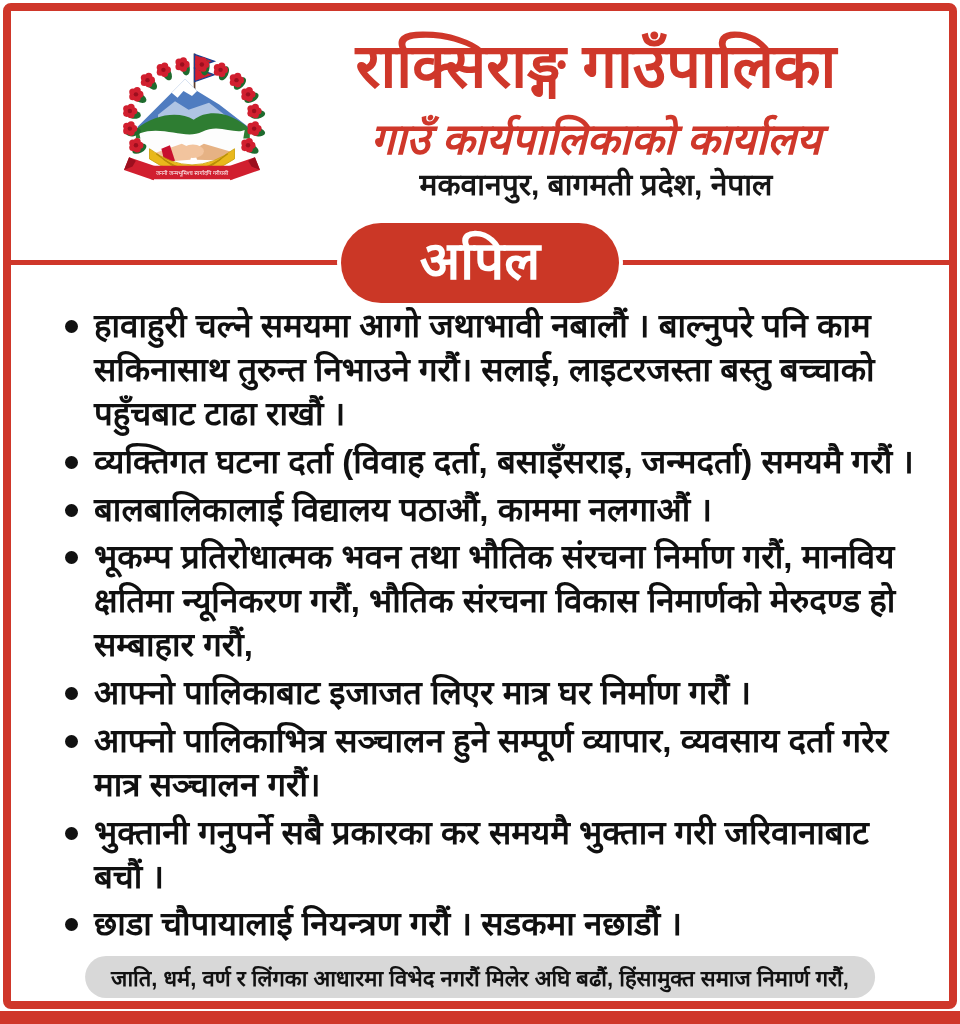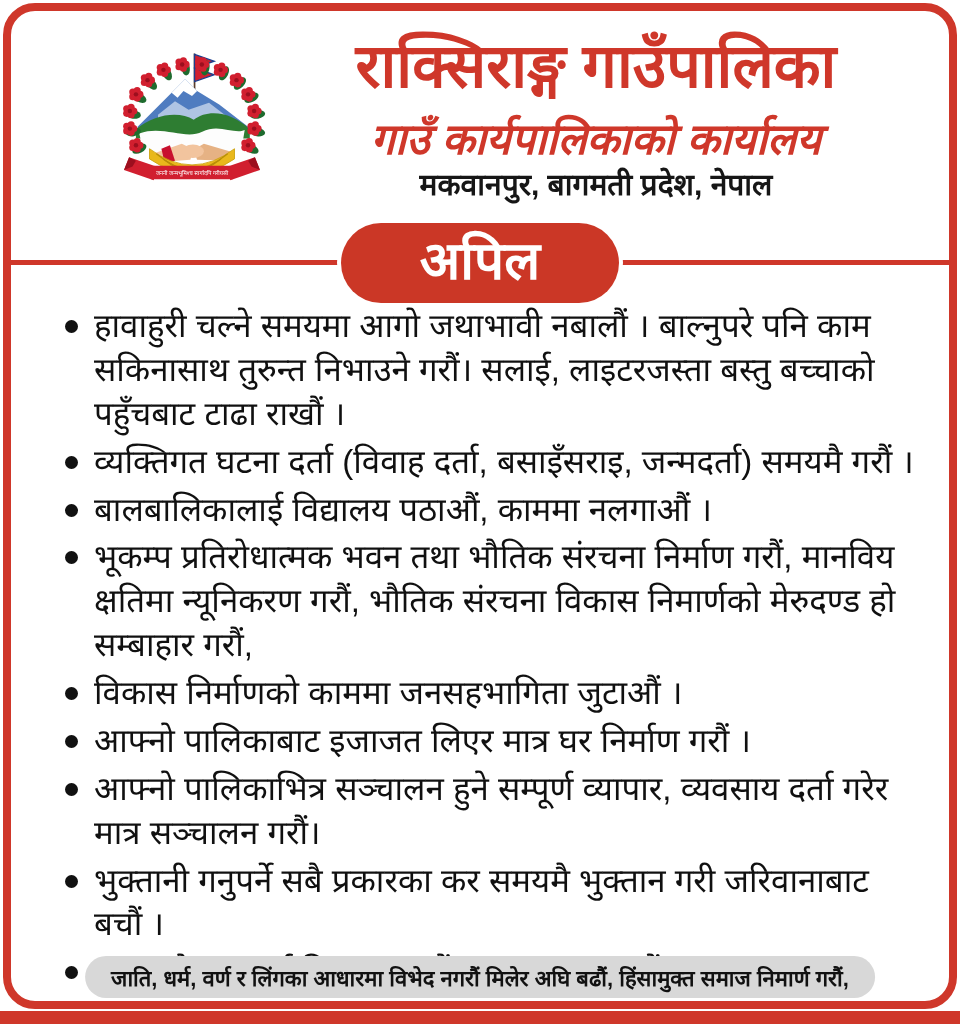--- a/index.html
+++ b/index.html
@@ -11,21 +11,21 @@
   *{box-sizing:border-box;}
   html,body{margin:0;padding:0;}
   body{
     width:960px;height:1024px;background:#ffffff;
     font-family:"Liberation Sans","DejaVu Sans",sans-serif;
     color:var(--ink);
   }
   .canvas{position:relative;width:960px;height:1024px;background:#ffffff;overflow:hidden;}
   .card{
     position:absolute;left:3px;top:3px;width:954px;height:1006px;
-    border:8px solid var(--red);border-radius:32px;background:#ffffff;
+    border:8px solid var(--red);border-radius:8px;background:#ffffff;
   }
   
   .emblem{position:absolute;left:96px;top:30px;width:170px;height:150px;}
   .title{
     position:absolute;left:250px;right:18px;top:22px;text-align:center;
     color:var(--red);font-size:61px;font-weight:700;line-height:1.1;white-space:nowrap;
   }
   .subtitle{
     position:absolute;left:250px;right:18px;top:97px;text-align:center;
     color:var(--red);font-size:43px;font-weight:700;white-space:nowrap;font-style:italic;
@@ -42,21 +42,21 @@
     box-shadow:0 0 0 4px #ffffff;
     display:flex;align-items:center;justify-content:center;
   }
   .badge span{color:#ffffff;font-size:53px;font-weight:700;line-height:1;padding-bottom:6px;}
   
   .bullets{
     position:absolute;left:46px;right:26px;top:293px;margin:0;padding:0;list-style:none;
   }
   .bullets li{
     display:flex;align-items:flex-start;gap:16px;
-    font-size:33px;line-height:1.33;font-weight:400;color:var(--ink);
+    font-size:33px;line-height:1.33;font-weight:700;color:var(--ink);
     margin-bottom:4px;
   }
   .bullets .dot{
     flex:0 0 auto;width:13px;height:13px;border-radius:50%;background:#111;
     margin-top:16px;margin-left:8px;
   }
   .bullets .txt{flex:1 1 auto;}
   
   .footer-pill{
     position:absolute;left:50%;transform:translateX(-50%);top:945px;
@@ -235,24 +235,20 @@
         <li>
           <span class="dot"></span>
           <span class="txt">बालबालिकालाई विद्यालय पठाऔं, काममा नलगाऔं ।</span>
         </li>
         <li>
           <span class="dot"></span>
           <span class="txt">भूकम्प प्रतिरोधात्मक भवन तथा भौतिक संरचना निर्माण गरौं, मानविय क्षतिमा न्यूनिकरण गरौं, भौतिक संरचना विकास निमार्णको मेरुदण्ड हो सम्बाहार गरौं,</span>
         </li>
         <li>
           <span class="dot"></span>
-          <span class="txt">विकास निर्माणको काममा जनसहभागिता जुटाऔं ।</span>
-        </li>
-        <li>
-          <span class="dot"></span>
           <span class="txt">आफ्नो पालिकाबाट इजाजत लिएर मात्र घर निर्माण गरौं ।</span>
         </li>
         <li>
           <span class="dot"></span>
           <span class="txt">आफ्नो पालिकाभित्र सञ्चालन हुने सम्पूर्ण व्यापार, व्यवसाय दर्ता गरेर मात्र सञ्चालन गरौं।</span>
         </li>
         <li>
           <span class="dot"></span>
           <span class="txt">भुक्तानी गनुपर्ने सबै प्रकारका कर समयमै भुक्तान गरी जरिवानाबाट बचौं ।</span>
         </li>

